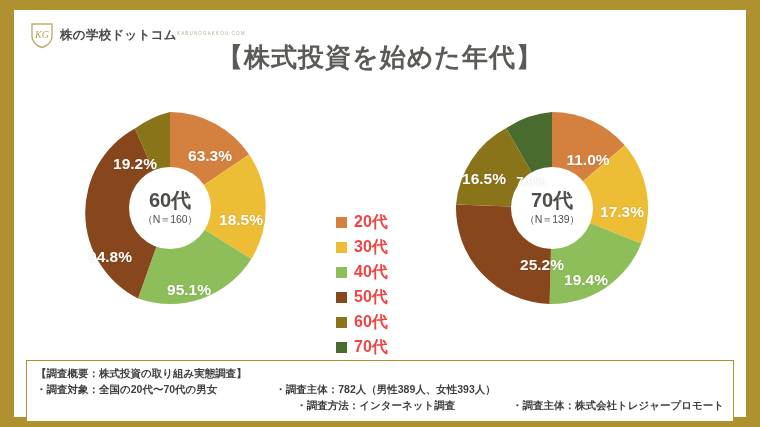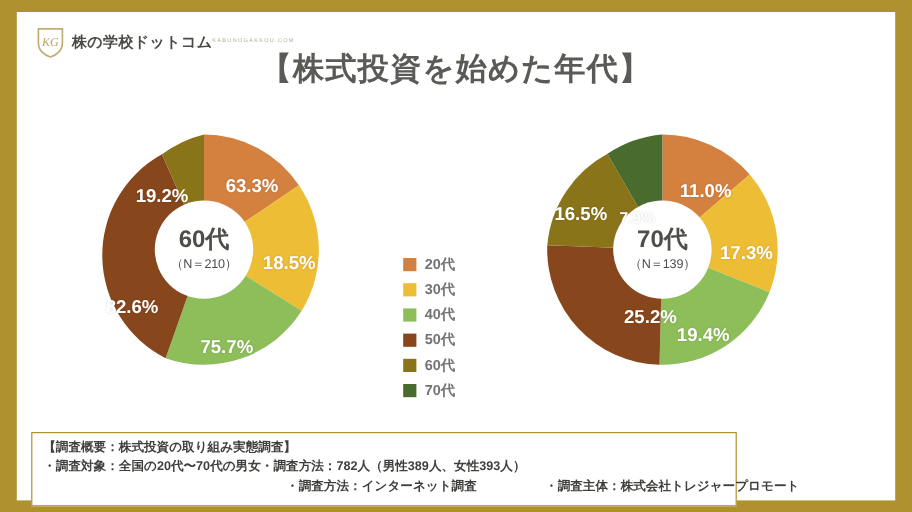--- a/index.html
+++ b/index.html
@@ -75,26 +75,26 @@
   }
   .slice-label.sm{font-size:13px;}
   
   .legend{
     position:absolute;left:322px;top:112px;
     display:flex;flex-direction:column;gap:9px;
   }
   .legend-row{display:flex;align-items:center;gap:7px;}
   .legend-swatch{width:11px;height:11px;flex:0 0 auto;}
   .legend-label{
-    font-size:12px;font-weight:bold;color:#737373;line-height:1;
+    font-size:16px;font-weight:bold;color:#ef4444;line-height:1;
   }
   
   .footer{
     position:absolute;left:12px;top:350px;
-    width:588px;height:62px;
+    width:708px;height:62px;
     border:1.5px solid #b0912f;
     box-sizing:border-box;
     padding:5px 9px 0 9px;
     background:#fff;
   }
   .f-line{
     font-size:10.5px;font-weight:bold;color:#3f3f3d;
     line-height:1.52;white-space:nowrap;
   }
   .f-cols{display:flex;}
@@ -137,26 +137,26 @@
             <path d="M100,100 L181.34,151.02 A96,96 0 0,1 68.00,190.45 Z" fill="#8dbe5a"></path>
 
             <path d="M100,100 L68.00,190.45 A96,96 0 0,1 64.93,20.62 Z" fill="#87461b"></path>
 
             <path d="M100,100 L64.93,20.62 A96,96 0 0,1 100,4 Z" fill="#8a741a"></path>
             <circle cx="100" cy="100" r="41" fill="#ffffff"></circle>
           </svg>
         </div>
         <div class="hole-label">
           <span class="hole-title">60代</span>
-          <span class="hole-n">（N＝210）</span>
+          <span class="hole-n">（N＝160）</span>
         </div>
         <span class="slice-label" style="left:154px;top:54px;">63.3%</span>
         <span class="slice-label" style="left:185px;top:118px;">18.5%</span>
-        <span class="slice-label" style="left:133px;top:188px;">75.7%</span>
-        <span class="slice-label" style="left:54px;top:155px;">82.6%</span>
+        <span class="slice-label" style="left:133px;top:188px;">95.1%</span>
+        <span class="slice-label" style="left:54px;top:155px;">94.8%</span>
         <span class="slice-label" style="left:66px;top:62px;margin-left:13px;">19.2%</span>
       </div>
 
       <div class="legend">
         <div class="legend-row">
           <span class="legend-swatch" style="background:#d4813f"></span>
           <span class="legend-label">20代</span>
         </div>
         <div class="legend-row">
           <span class="legend-swatch" style="background:#edbd36"></span>
@@ -212,21 +212,21 @@
 
     </div>
 
     <div class="footer">
       <div class="f-line">【調査概要：株式投資の取り組み実態調査】</div>
       <div class="f-cols">
         <div class="f-col-a">
           <div class="f-line">・調査対象：全国の20代〜70代の男女</div>
         </div>
         <div class="f-col-b">
-          <div class="f-line">・調査方法：782人（男性389人、女性393人）</div>
+          <div class="f-line">・調査主体：782人（男性389人、女性393人）</div>
           <div class="f-line">
             <span class="f-inline">・調査方法：インターネット調査</span>
             <span class="f-gap"></span>
             <span class="f-inline">・調査主体：株式会社トレジャープロモート</span>
           </div>
         </div>
       </div>
     </div>
 
   </div>

